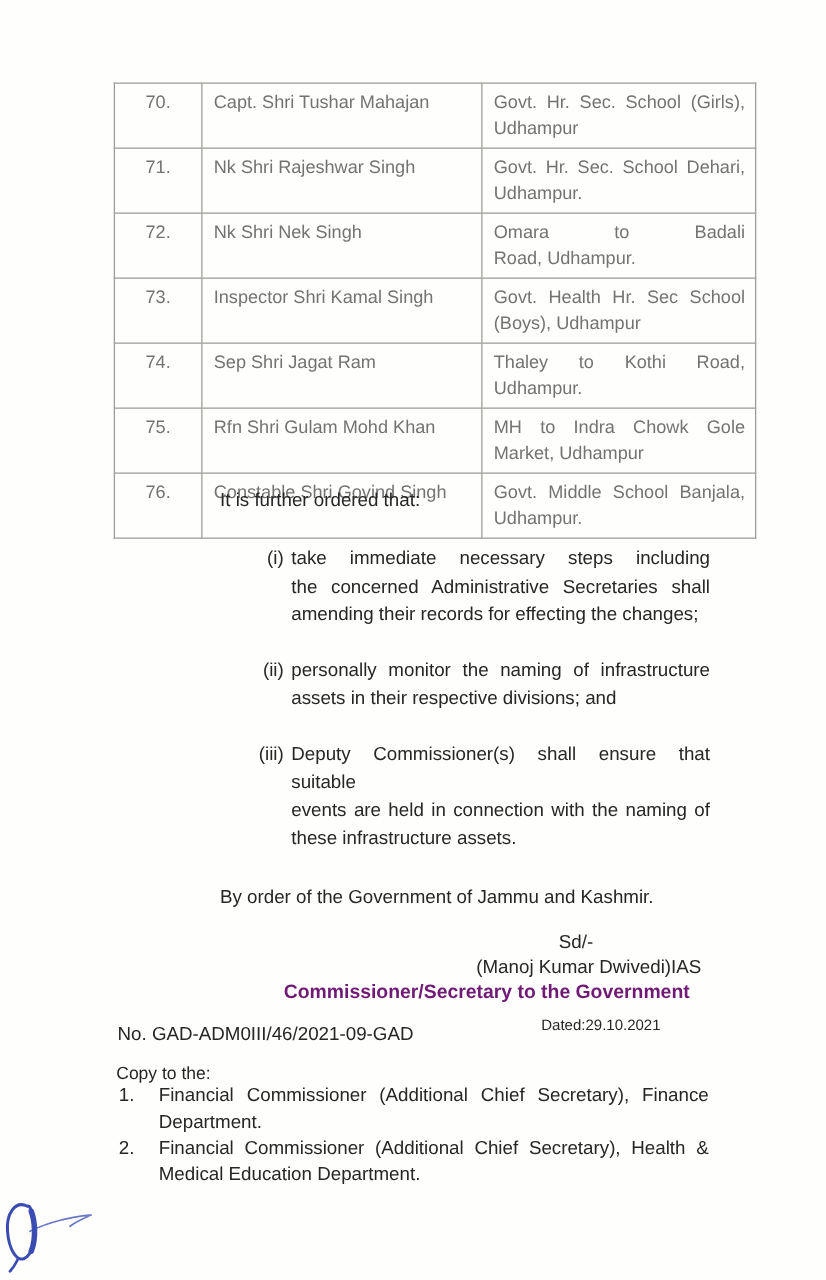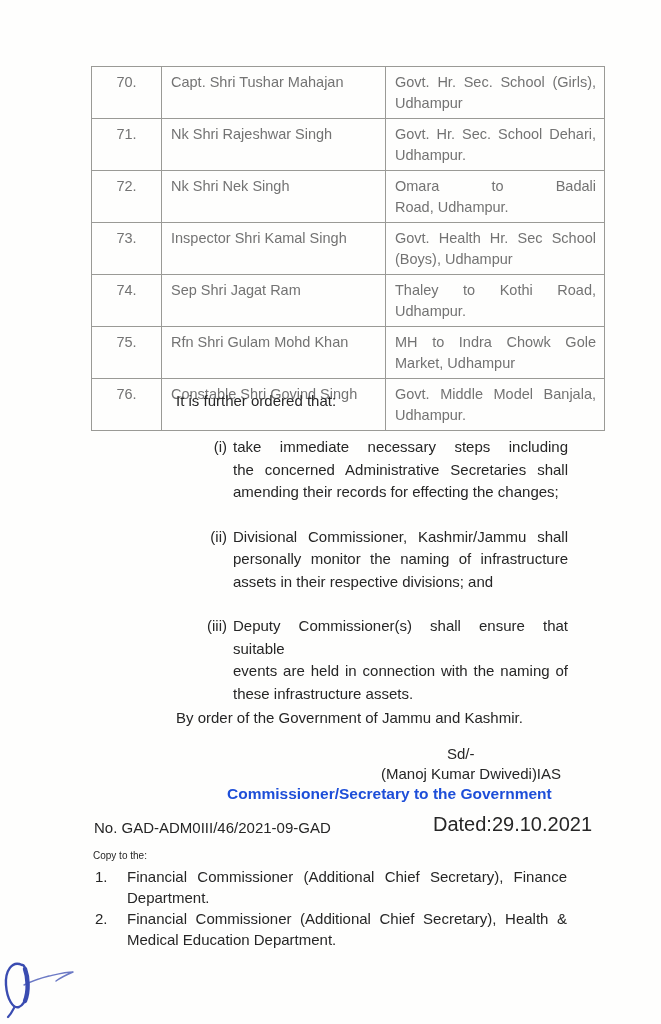--- a/index.html
+++ b/index.html
@@ -88,32 +88,32 @@
   .by-order {
     position: absolute;
     left: 176px;
     top: 709px;
     font-size: 15px;
   }
 
   
   .sig-sd      { position: absolute; left: 447px; top: 745px; font-size: 15px; }
   .sig-name    { position: absolute; left: 381px; top: 765px; font-size: 15px; text-align: center; }
-  .sig-desig   { position: absolute; left: 227px; top: 785px; font-size: 15.5px; font-weight: bold; color:#1d4ed8; }
+  .sig-desig   { position: absolute; left: 227px; top: 785px; font-size: 15.5px; font-weight: bold; color:#701a75; }
 
   
   .ref-no   { position: absolute; left: 94px;  top: 819px; font-size: 15px; }
-  .ref-date { position: absolute; left: 433px; top: 813px; font-size: 20px; text-align: right; }
+  .ref-date { position: absolute; left: 433px; top: 813px; font-size: 12px; text-align: right; }
 
   
   .copy-head {
     position: absolute;
     left: 93px;
     top: 850px;
-    font-size: 10px;
+    font-size: 14px;
   }
   .copy-list {
     position: absolute;
     left: 95px;
     top: 866px;
     width: 472px;
   }
   .citem { display: flex; }
   .cmark {
     width: 32px;
@@ -188,42 +188,41 @@
         <td class="c-name">Rfn Shri Gulam Mohd Khan</td>
         <td class="c-loc jlines">
             <div>MH to Indra Chowk Gole</div>
             <div>Market, Udhampur</div>
           </td>
       </tr>
       <tr>
         <td class="c-sno">76.</td>
         <td class="c-name">Constable Shri Govind Singh</td>
         <td class="c-loc jlines">
-            <div>Govt. Middle Model Banjala,</div>
+            <div>Govt. Middle School Banjala,</div>
             <div>Udhampur.</div>
           </td>
       </tr>
     </tbody>
   </table>
 
   <div class="further">It is further ordered that:</div>
 
   <div class="order-items">
     <div class="oitem">
       <div class="omark">(i)</div>
       <div class="otext jlines">
           <div>take immediate necessary steps including</div>
           <div>the concerned Administrative Secretaries shall</div>
           <div>amending their records for effecting the changes;</div>
         </div>
     </div>
     <div class="oitem">
       <div class="omark">(ii)</div>
       <div class="otext jlines">
-          <div>Divisional Commissioner, Kashmir/Jammu shall</div>
           <div>personally monitor the naming of infrastructure</div>
           <div>assets in their respective divisions; and</div>
         </div>
     </div>
     <div class="oitem">
       <div class="omark">(iii)</div>
       <div class="otext jlines">
           <div>Deputy Commissioner(s) shall ensure that suitable</div>
           <div>events are held in connection with the naming of</div>
           <div>these infrastructure assets.</div>

